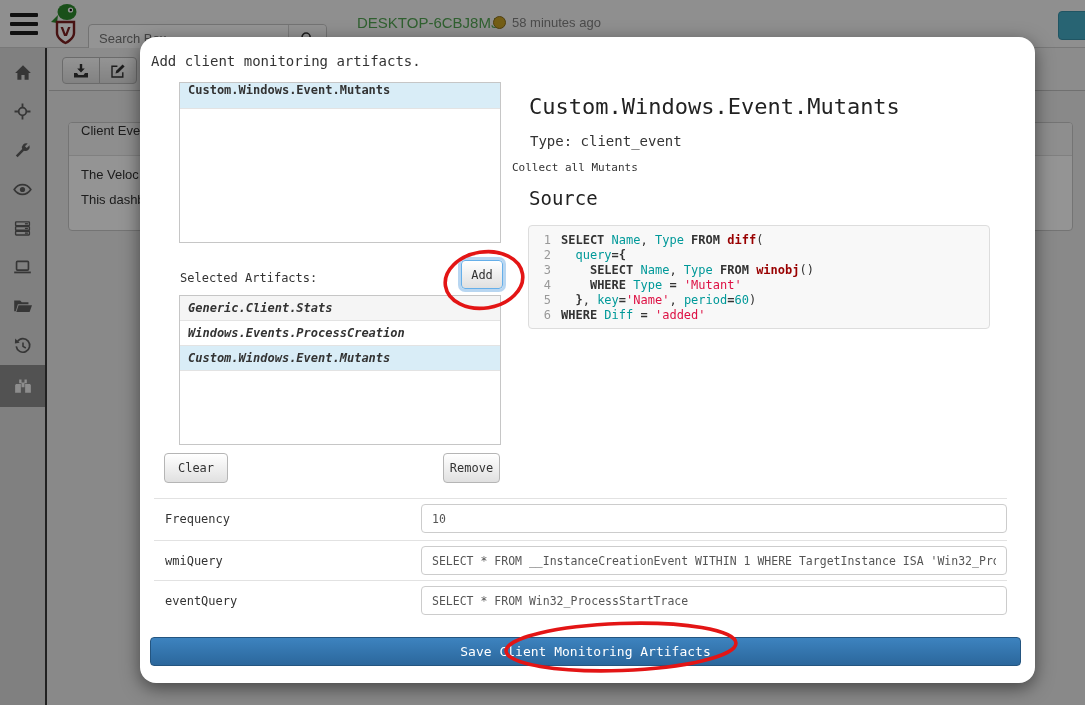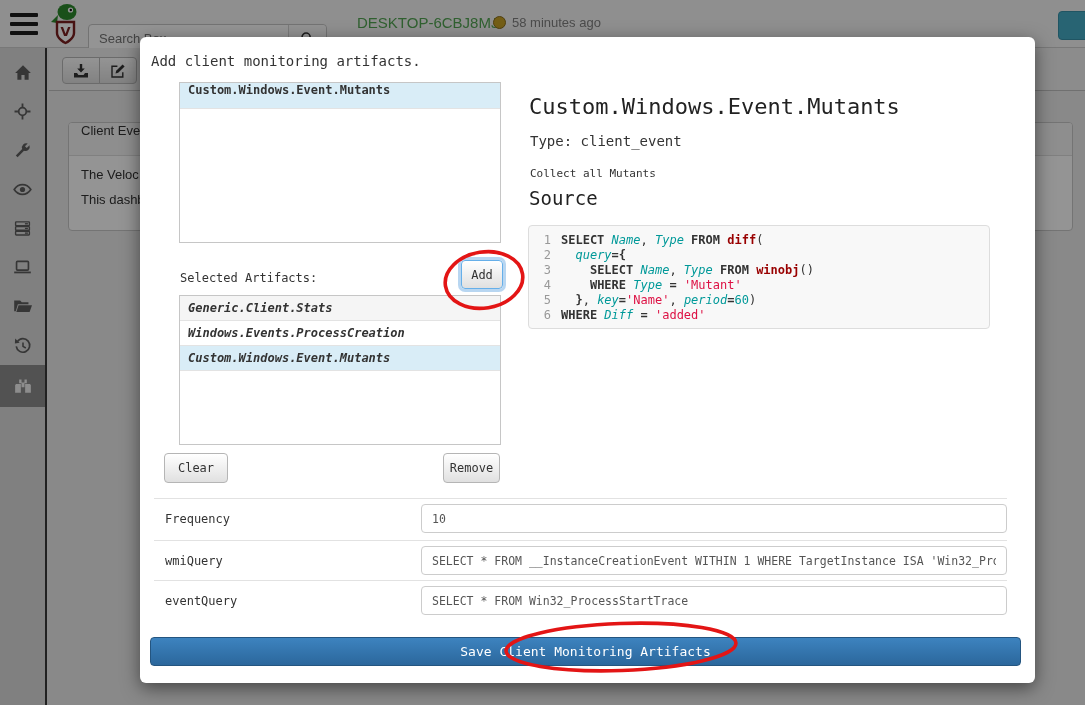--- a/index.html
+++ b/index.html
@@ -34,46 +34,46 @@
   .tool-btn:first-child{border-radius:4px 0 0 4px;}
   .tool-btn:last-child{border-radius:0 4px 4px 0;margin-left:-1px;}
 
   .panel{position:absolute;left:68px;top:122px;width:1005px;height:109px;background:#fff;border:1px solid #c8c8c8;border-radius:4px;}
   .panel-head{height:33px;background:#f5f5f5;border-bottom:1px solid #ddd;border-radius:3px 3px 0 0;line-height:33px;padding:0 12px;font:13px var(--sans);color:#333;}
   .panel-body{padding:11px 12px;font:13px var(--sans);color:#333;}
   .panel-body div{margin-bottom:10px;}
 
   
   .overlay{position:absolute;inset:0;background:rgba(0,0,0,0.42);z-index:10;}
-  .modal{position:absolute;left:140px;top:37px;width:895px;height:646px;background:#fff;border-radius:6px;box-shadow:0 5px 18px rgba(0,0,0,.5);z-index:20;}
+  .modal{position:absolute;left:140px;top:37px;width:895px;height:646px;background:#fff;border-radius:16px;box-shadow:0 5px 18px rgba(0,0,0,.5);z-index:20;}
   .m-title{position:absolute;left:11px;top:16px;font:14px var(--mono);color:#333;}
 
   .search-box{position:absolute;left:39px;top:45px;width:322px;height:161px;border:1px solid #c6c6c6;background:#fff;overflow:hidden;}
   .search-box input{display:block;width:100%;height:26px;border:none;outline:none;border-bottom:1px solid #cfcfcf;padding:0 11px;font:12px var(--mono);color:#555;}
   .list-row{height:26px;line-height:26px;padding:0 8px;font:bold 12px var(--mono);color:#333;border-bottom:1px solid #e3e3e3;cursor:pointer;white-space:nowrap;overflow:hidden;}
   .list-row.hl{background:#d9edf7;}
   .list-row.stripe{background:#f5f5f5;}
 
   .sel-label{position:absolute;left:40px;top:234px;font:12px var(--mono);color:#333;}
   .btn{background:linear-gradient(#ffffff,#e0e0e0);border:1px solid #b5b5b5;border-radius:4px;color:#333;font:12px var(--mono);cursor:pointer;}
   .add-btn{position:absolute;left:321px;top:223px;width:42px;height:29px;border-color:#66afe9;box-shadow:0 0 0 3px rgba(125,180,230,.55);}
   .sel-list{position:absolute;left:39px;top:258px;width:322px;height:150px;border:1px solid #c6c6c6;background:#fff;overflow:hidden;}
   .sel-list .list-row{height:25px;line-height:25px;font-style:italic;}
   .clear-btn{position:absolute;left:24px;top:416px;width:64px;height:30px;}
   .remove-btn{position:absolute;left:303px;top:416px;width:57px;height:30px;}
 
   .d-title{position:absolute;left:389px;top:57px;font:22px var(--mono);color:#222;white-space:nowrap;}
   .d-type{position:absolute;left:390px;top:96px;font:14px var(--mono);color:#333;}
-  .d-desc{position:absolute;left:390px;top:124px;font:11px var(--mono);color:#333;margin-top:6px;}
+  .d-desc{position:absolute;left:372px;top:124px;font:11px var(--mono);color:#333;}
   .d-source{position:absolute;left:389px;top:150px;font:19px var(--mono);color:#222;}
   .d-pre{position:absolute;left:388px;top:188px;width:462px;height:104px;background:#f8f8f8;border:1px solid #ddd;border-radius:4px;padding:7px 8px;overflow:hidden;}
   .code-line{font:12px/15px var(--mono);white-space:pre;color:#333;}
   .code-line .ln{display:inline-block;width:14px;text-align:right;margin-right:10px;color:#999;}
   .tok-kw,.tok-op{color:#333;font-weight:bold;}
-  .tok-at{color:#099;font-style:italic;}
+  .tok-at{color:#099;}
   .tok-fn{color:#900;font-weight:bold;}
   .tok-str{color:#d14;}
   .tok-num{color:#099;}
   .tok-pl{color:#333;}
 
   .form-row{position:absolute;left:14px;width:853px;height:40px;border-top:1px solid #e2e2e2;display:flex;align-items:center;}
   .form-row .flabel{width:267px;padding-left:11px;font:12px var(--mono);color:#333;}
   .form-row input{flex:1;height:29px;border:1px solid #ccc;border-radius:4px;padding:0 10px;font:11.5px var(--mono);color:#555;outline:none;background:#fff;white-space:nowrap;overflow:hidden;}
 
   .save-btn{position:absolute;left:10px;top:600px;width:871px;height:29px;border:1px solid #245580;border-radius:4px;background:linear-gradient(#3d83bf,#2b679c);color:#fff;font:13px var(--mono);cursor:pointer;}

